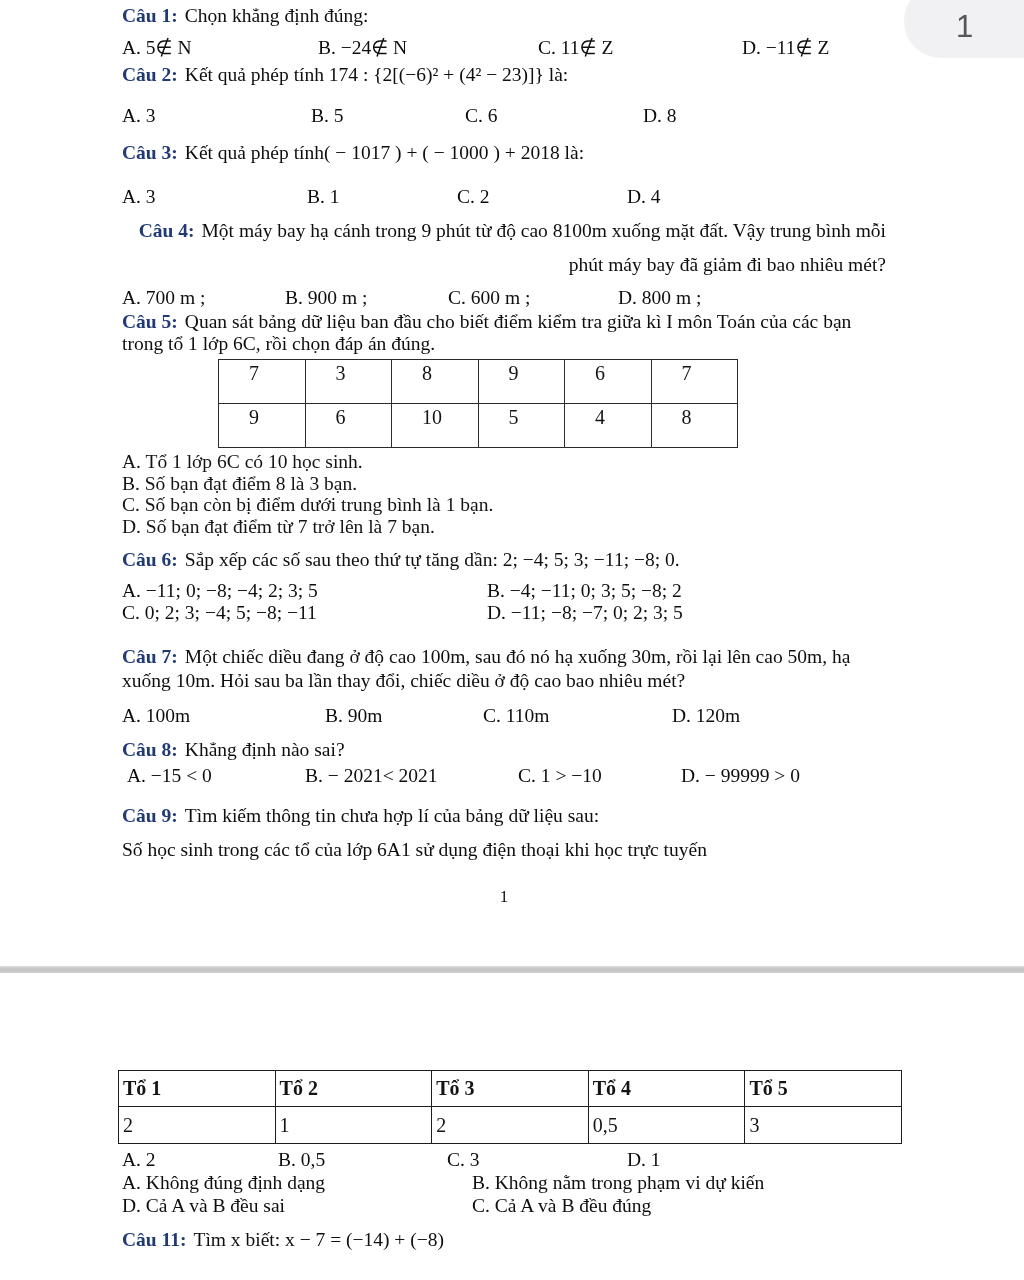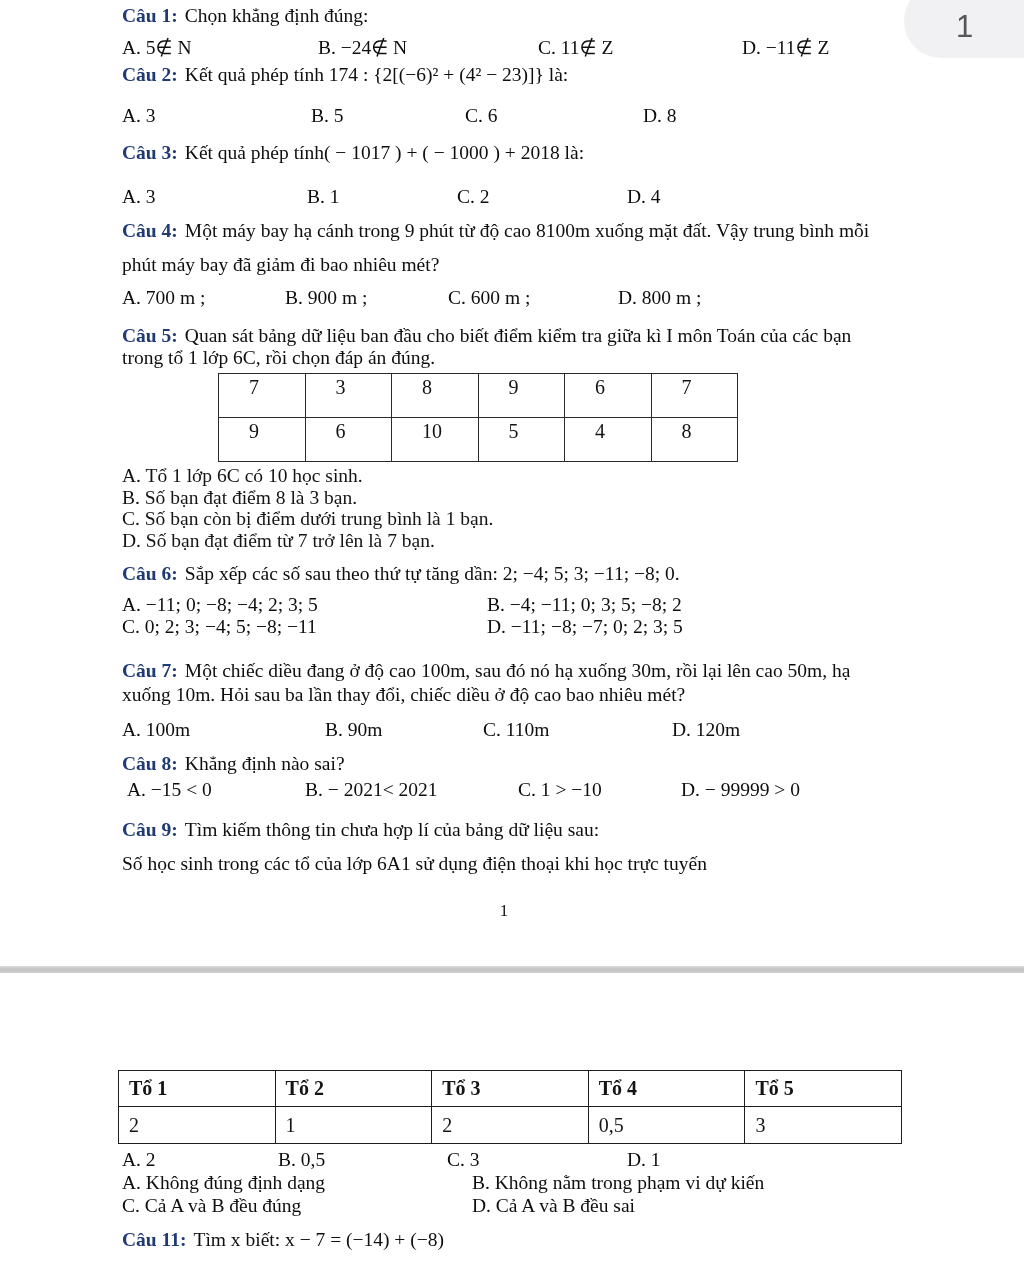--- a/index.html
+++ b/index.html
@@ -31,21 +31,21 @@
   
   .page1 {
     position: absolute; top: 0; left: 0;
     width: 1024px; height: 750px;
     padding: 3px 0 0 122px;
   }
   .content { width: 764px; }
 
   .q { font-size: 19.5px; line-height: 26px; color: #0e0e0e; }
   .qlabel { font-weight: bold; color: #203a75; margin-right: 7px; }
-  .lh-tall  { line-height: 34px; }
+  .lh-tall  { line-height: 34px; text-align: right; }
   .lh-med   { line-height: 23.5px; }
   .lh-tight { line-height: 22px; }
 
   .opts { display: grid; font-size: 19.5px; color: #0e0e0e; }
   .opts-q1 { grid-template-columns: 196px 220px 204px 1fr; margin: 7px 0 3px 0; }
   .opts-q2 { grid-template-columns: 189px 154px 178px 1fr; margin: 17px 0 6px 0; }
   .opts-q3 { grid-template-columns: 185px 150px 170px 1fr; margin: 20px 0 6px 0; }
   .opts-q4 { grid-template-columns: 163px 163px 170px 1fr; margin: 5px 0 0 0; }
   .opts-q6 { grid-template-columns: 365px 1fr; margin: 7px 0 4px 0; line-height: 22px; }
   .opts-q7 { grid-template-columns: 203px 158px 189px 1fr; margin: 13px 0 6px 0; }
@@ -70,21 +70,21 @@
   .anslist { font-size: 19.5px; line-height: 21.6px; margin-top: 3px; }
 
   .pagenum1 {
     text-align: center;
     width: 764px;
     font-size: 17px;
     margin-top: 24px;
   }
 
   
-  .mt2{margin-top:16px}.mt6{margin-top:6px}.mt8{margin-top:8px}
+  .mt2{margin-top:2px}.mt6{margin-top:6px}.mt8{margin-top:8px}
   .mt10{margin-top:10px}.mt13{margin-top:13px}.mt16{margin-top:16px}.mt21{margin-top:21px}
 
   
   .divider {
     position: absolute; top: 966px; left: 0;
     width: 1024px; height: 7px;
     background: linear-gradient(#dcdcdc, #c3c3c3 45%, #cfcfcf);
   }
 
   
@@ -95,21 +95,21 @@
   }
   .table2 {
     border-collapse: collapse;
     table-layout: fixed;
     width: 784px;
     margin-top: 30px;
     font-size: 20px;
   }
   .table2 td {
     border: 1.8px solid #1e1e1e;
-    padding-left: 10px;
+    padding-left: 4px;
     vertical-align: middle;
   }
   .table2 .hrow td { height: 36px; font-weight: bold; }
   .table2 .vrow td { height: 37px; }
 
   .opts-p2  { grid-template-columns: 156px 169px 180px 1fr; margin: 5px 0 0 4px; line-height: 22px; }
   .opts-q10 { grid-template-columns: 350px 1fr; line-height: 23px; margin-left: 4px; }
   .p2q { margin-left: 4px; }
 </style>
 </head>
@@ -257,21 +257,21 @@
   <div class="opts opts-p2">
     <span>A. 2</span>
     <span>B. 0,5</span>
     <span>C. 3</span>
     <span>D. 1</span>
   </div>
 
   <div class="opts opts-q10">
     <span>A. Không đúng định dạng</span>
     <span>B. Không nằm trong phạm vi dự kiến</span>
+    <span>D. Cả A và B đều sai</span>
     <span>C. Cả A và B đều đúng</span>
-    <span>D. Cả A và B đều sai</span>
   </div>
 
   <div class="q mt10 p2q">
     <span class="qlabel">Câu 11:</span><span>Tìm x biết:  x  −  7  =  (−14)  +  (−8)</span>
   </div>
 
 </div>
 
 </body></html>

